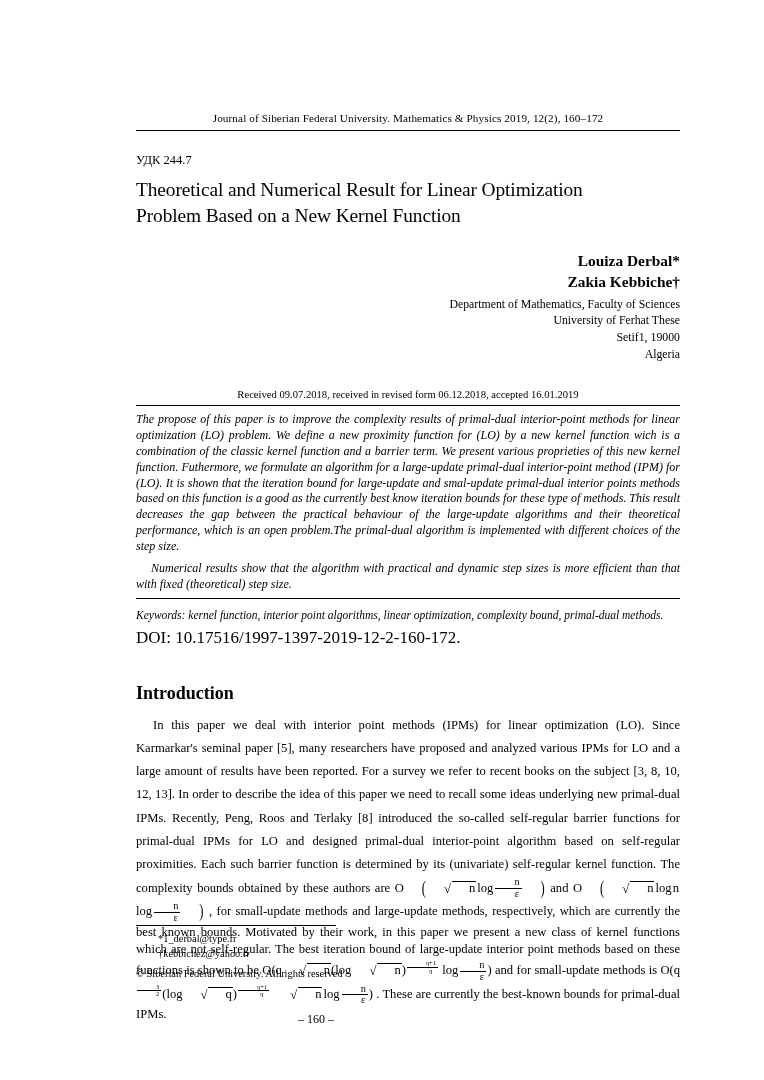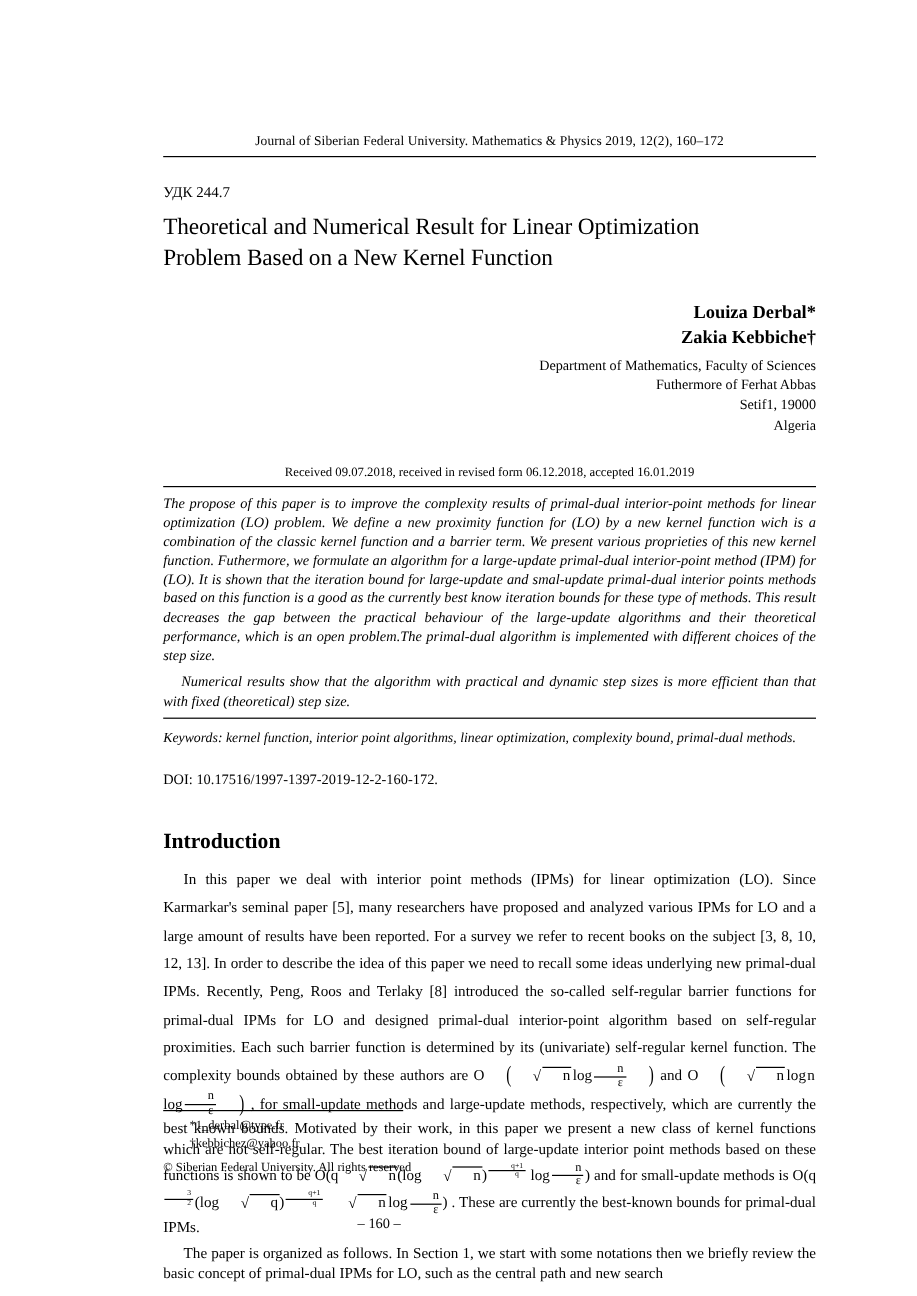--- a/index.html
+++ b/index.html
@@ -85,22 +85,22 @@
     margin-top: 6px;
   }
   .keywords {
     margin-top: 9px;
     font-size: 11.5px;
     font-style: italic;
     line-height: 1.33;
     text-align: justify;
   }
   .doi {
-    margin-top: 19px;
-    font-size: 12px;
+    margin-top: 4px;
+    font-size: 17px;
     line-height: 1.3;
   }
   .section-title {
     margin-top: 33px;
     font-size: 18px;
     font-weight: bold;
   }
   .body-text {
     margin-top: 10px;
     font-size: 12.6px;
@@ -194,21 +194,21 @@
       <div>Problem Based on a New Kernel Function</div>
     </div>
 
     <div class="authors">
       <div>Louiza Derbal*</div>
       <div>Zakia Kebbiche†</div>
     </div>
 
     <div class="affil">
       <div>Department of Mathematics, Faculty of Sciences</div>
-      <div>Futhermore of Ferhat Abbas</div>
+      <div>University of Ferhat These</div>
       <div>Setif1, 19000</div>
       <div>Algeria</div>
     </div>
 
     <div class="dates">Received 09.07.2018, received in revised form 06.12.2018, accepted 16.01.2019</div>
 
     <div class="abstract-box">
       <p>The propose of this paper is to improve the complexity results of primal-dual interior-point methods for linear optimization (LO) problem. We define a new proximity function for (LO) by a new kernel function wich is a combination of the classic kernel function and a barrier term. We present various proprieties of this new kernel function. Futhermore, we formulate an algorithm for a large-update  primal-dual interior-point method (IPM) for (LO). It is shown that the iteration bound for large-update and smal-update primal-dual  interior points methods based on this function is a good as the currently best know iteration bounds for these type of methods. This result decreases the gap between the practical behaviour of the large-update algorithms and their theoretical performance, which is an open problem.The primal-dual algorithm is implemented with different choices of the step size.</p>
       <p class="indent">Numerical results show that the algorithm with practical and dynamic step sizes is more efficient than that with fixed (theoretical) step size.</p>
     </div>
@@ -229,21 +229,20 @@
           O<span class="bigparen">(</span><span class="radic">√</span><span class="sqrt">n</span> log n log <span class="frac"><span class="num">n</span><span class="den">ε</span></span><span class="bigparen">)</span>
         </span><span>, for small-update methods and large-update methods, respectively, which are currently the best known bounds. Motivated by their work, in this paper we present a new class of kernel functions which are not self-regular. The best iteration bound of large-update interior point methods based on these functions is shown to be</span>
         <span class="mathline">
           O(q<span class="radic">√</span><span class="sqrt">n</span>(log <span class="radic">√</span><span class="sqrt">n</span>)<sup class="small"><span class="frac"><span class="num">q+1</span><span class="den">q</span></span></sup> log <span class="frac"><span class="num">n</span><span class="den">ε</span></span>)
         </span>
         <span>and for small-update methods is</span>
         <span class="mathline">
           O(q<sup class="small"><span class="frac"><span class="num">3</span><span class="den">2</span></span></sup>(log <span class="radic">√</span><span class="sqrt">q</span>)<sup class="small"><span class="frac"><span class="num">q+1</span><span class="den">q</span></span></sup> <span class="radic">√</span><span class="sqrt">n</span> log <span class="frac"><span class="num">n</span><span class="den">ε</span></span>)
         </span><span>. These are currently the best-known bounds for primal-dual IPMs.</span>
       </p>
-      <p>The paper is organized as follows. In Section 1, we start with some notations then we briefly review the basic concept of primal-dual IPMs for LO, such as the central path and new search</p>
     </div>
 
   </div>
 
   <div class="footnotes">
     <div class="footnote-rule"></div>
     <div class="fn">*1_derbal@type.fr</div>
     <div class="fn">†kebbichez@yahoo.fr</div>
     <div class="copy">© Siberian Federal University. All rights reserved</div>
   </div>

